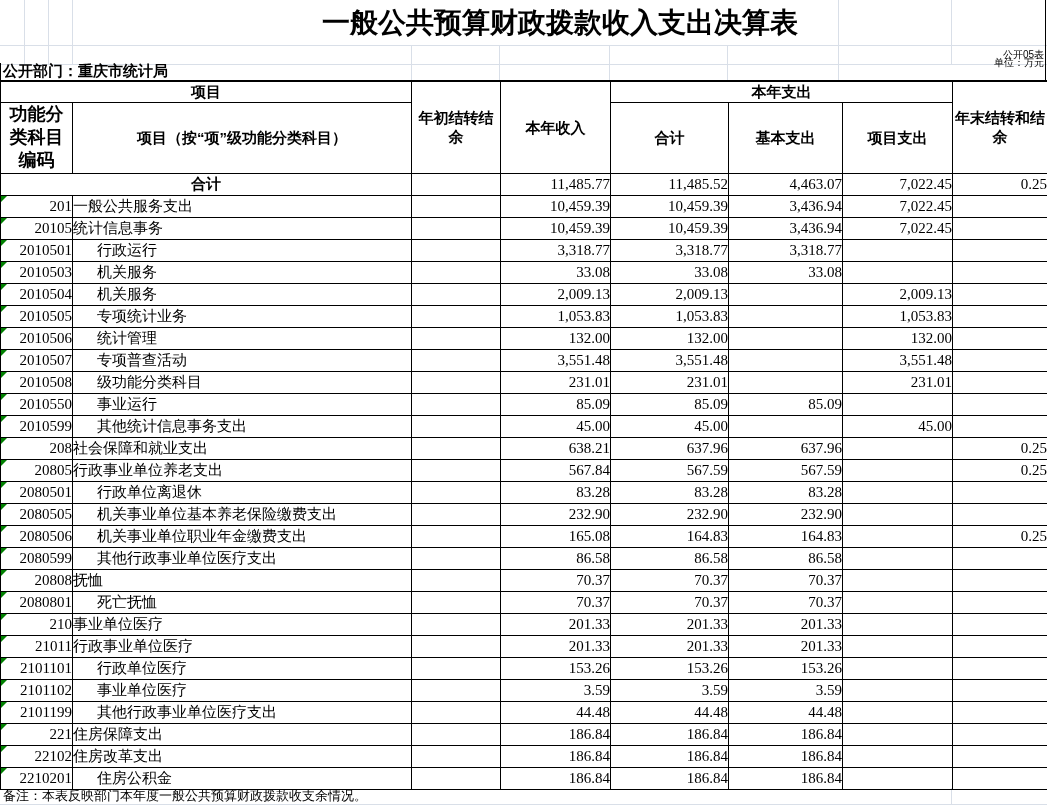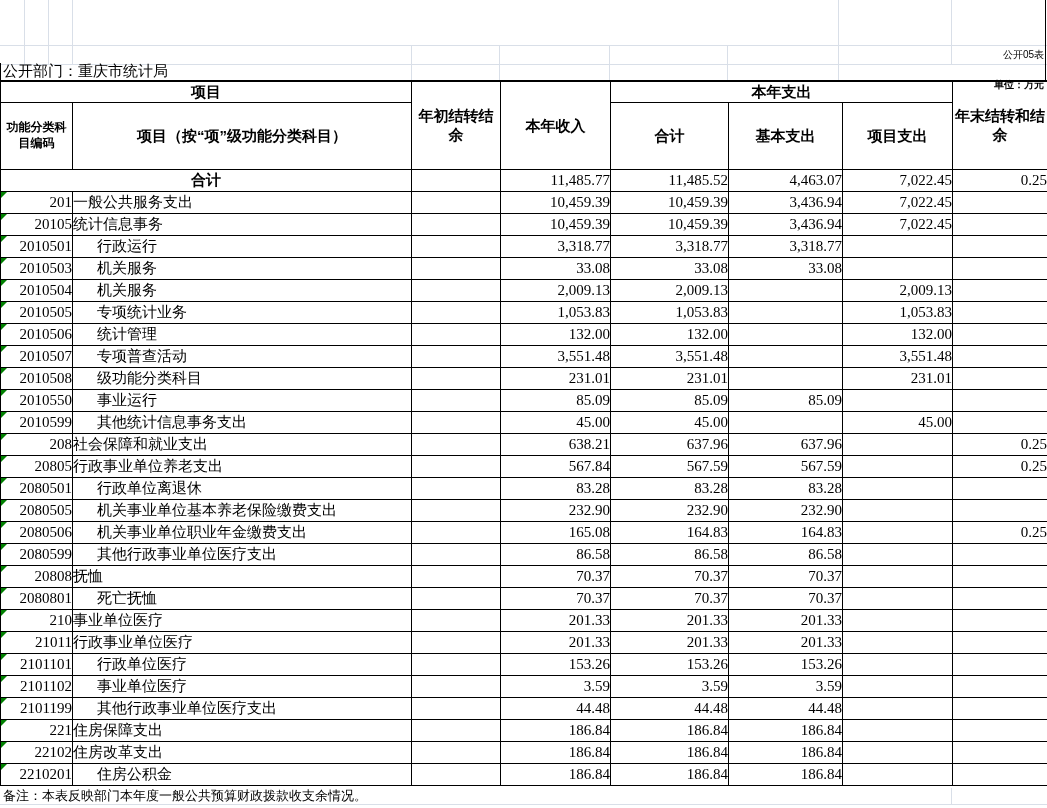--- a/index.html
+++ b/index.html
@@ -16,43 +16,43 @@
     position:absolute;left:73px;top:0;width:974px;height:45px;
     text-align:center;line-height:46px;font-size:28px;font-weight:bold;
     font-family:"Liberation Sans","DejaVu Sans",sans-serif;
     white-space:nowrap;
   }
   .meta{
     position:absolute;font-family:"Liberation Sans","DejaVu Sans",sans-serif;
     font-size:10px;white-space:nowrap;
   }
   .sheet-label{top:46px;right:3px;height:18px;line-height:18px;}
-  .dept-label{top:62px;left:3px;height:18px;line-height:18px;font-size:15px;}
-  .unit-label{top:76px;right:3px;height:18px;line-height:18px;font-weight:bold;}
+  .dept-label{top:62px;left:3px;height:18px;line-height:18px;font-size:15px;font-weight:bold;}
+  .unit-label{top:54px;right:3px;height:18px;line-height:18px;}
   
   .edge{position:absolute;background:#000;}
   
   table.budget{
     position:absolute;top:80px;left:0;width:1047px;
     border-collapse:collapse;table-layout:fixed;
     font-size:15px;
     padding-left:13px;
   }
   table.budget td, table.budget th{
     border:1px solid #000;overflow:hidden;padding:0;
   }
   table.budget{border-top:2px solid #000;}
   thead th{
     font-family:"Liberation Sans","DejaVu Sans",sans-serif;
     font-weight:bold;font-size:15px;text-align:center;vertical-align:middle;
     line-height:1.3;padding:0 7px;white-space:normal;
   }
   thead tr.h1{height:21px;}
   thead tr.h2{height:67px;}
-  thead th.code-h{font-size:12px;margin-left:12px;}
+  thead th.code-h{font-size:18px;margin-left:12px;}
   tbody tr{height:22px;}
   tbody td{white-space:nowrap;vertical-align:middle;}
   td.code{position:relative;padding-left:3px;text-align:right;}
   td.name{padding-left:4px;text-align:left;}
   td.name.ind{padding-left:24px;}
   td.num{text-align:right;padding-right:5px;}
   td.total-label{
     text-align:center;font-weight:bold;
     font-family:"Liberation Sans","DejaVu Sans",sans-serif;
   }
@@ -83,20 +83,21 @@
   <div class="grid gv" style="left:951px;top:0;height:64px;"></div>
   <div class="grid gh" style="left:0;top:45px;width:1047px;"></div>
   <div class="grid gh" style="left:0;top:64px;width:1047px;"></div>
 
   <div class="grid gv" style="left:951px;top:788px;height:16px;"></div>
   <div class="grid gh" style="left:0;top:804px;width:1047px;"></div>
 
   <div class="edge" style="left:1045px;top:0;width:1px;height:80px;"></div>
   <div class="edge" style="left:0;top:63px;width:1px;height:17px;"></div>
 
+  <div class="title">一般公共预算财政拨款收入支出决算表</div>
   <div class="meta sheet-label">公开05表</div>
   <div class="meta dept-label">公开部门：重庆市统计局</div>
   <div class="meta unit-label">单位：万元</div>
 
   <table class="budget">
     <colgroup>
       <col style="width:72px">
         <col style="width:339px">
         <col style="width:89px">
         <col style="width:110px">

